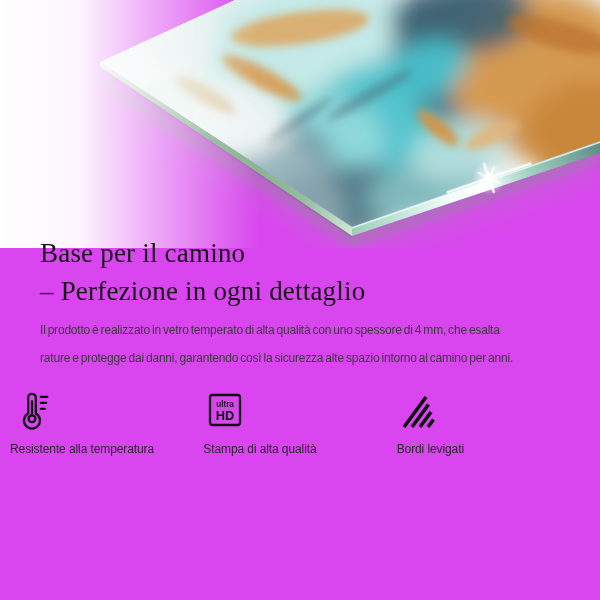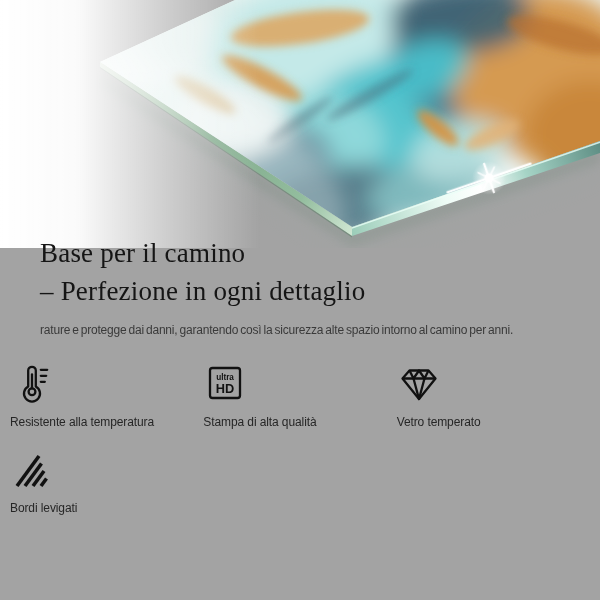--- a/index.html
+++ b/index.html
@@ -1,17 +1,17 @@
 <!DOCTYPE html>
 <html><head>
 <meta charset="utf-8">
 <style>
   html,body{margin:0;padding:0;background:#ffffff;}
   body{width:600px;height:600px;overflow:hidden;font-family:"Liberation Sans",sans-serif;}
-  .page{position:relative;width:600px;height:600px;background:#a3a3a3;}
+  .page{position:relative;width:600px;height:600px;background:#d946ef;}
 
   
   .hero{height:248px;margin-bottom:-14px;position:relative;}
   .hero svg{display:block;}
 
   
   h1.heading{
     margin:0 40px 0 40px;
     font-family:"Liberation Serif",serif;
     font-weight:400;
@@ -169,20 +169,21 @@
       <rect x="0" y="0" width="260" height="248" fill="url(#fadeG)"></rect>
     </svg>
   </div>
 
   <h1 class="heading">
     <span>Base per il camino</span>
     <span>– Perfezione in ogni dettaglio</span>
   </h1>
 
   <div class="intro">
+    <div class="line">Il prodotto è realizzato in vetro temperato di alta qualità con uno spessore di 4 mm, che esalta</div>
     <div class="line">rature e protegge dai danni, garantendo così la sicurezza alte spazio intorno al camino per anni.</div>
   </div>
 
   <div class="features">
 
     <div class="feature">
       <div class="icon">
         <svg width="44" height="44" viewBox="0 0 44 44">
           <path class="ic" d="M18.2 25.5 V9.6 a3.8 3.8 0 0 1 7.6 0 V25.5 a8 8 0 1 1 -7.6 0 Z" stroke-linejoin="round"></path>
           <circle class="ic" cx="22" cy="30.8" r="3.4"></circle>
@@ -200,31 +201,20 @@
         <svg width="44" height="44" viewBox="0 0 44 44">
           <rect class="ic" x="7" y="7" width="30" height="30" rx="2.5" stroke-width="2.5"></rect>
           <text x="22" y="19" text-anchor="middle" font-family="Liberation Sans, sans-serif" font-size="8.2" font-weight="600" fill="#111">ultra</text>
           <text x="22" y="31.5" text-anchor="middle" font-family="Liberation Sans, sans-serif" font-size="12.8" font-weight="700" fill="#111">HD</text>
         </svg>
       </div>
       <div class="label">Stampa di alta qualità</div>
     </div>
 
 
-    <div class="feature">
-      <div class="icon">
-        <svg width="44" height="44" viewBox="0 0 44 44">
-          <path class="ic" d="M12.5 9.5 H31.5 L38.5 17.5 L22 38 L5.5 17.5 Z" stroke-linejoin="round"></path>
-          <path class="ic" d="M5.5 17.5 H38.5" stroke-width="2"></path>
-          <path class="ic" d="M12.5 9.5 L16.5 17.5 L22 9.5 L27.5 17.5 L31.5 9.5" stroke-width="2" stroke-linejoin="round"></path>
-          <path class="ic" d="M16.5 17.5 L22 38 L27.5 17.5" stroke-width="2" stroke-linejoin="round"></path>
-        </svg>
-      </div>
-      <div class="label">Vetro temperato</div>
-    </div>
 
     <div class="feature">
       <div class="icon">
         <svg width="44" height="44" viewBox="0 0 44 44">
           <g stroke="#111" stroke-width="3.6">
             <line x1="7" y1="39" x2="29" y2="9"></line>
             <line x1="15" y1="39" x2="31.5" y2="16.5"></line>
             <line x1="23" y1="39" x2="34" y2="24"></line>
             <line x1="31" y1="39" x2="36.5" y2="31.5"></line>
           </g>

